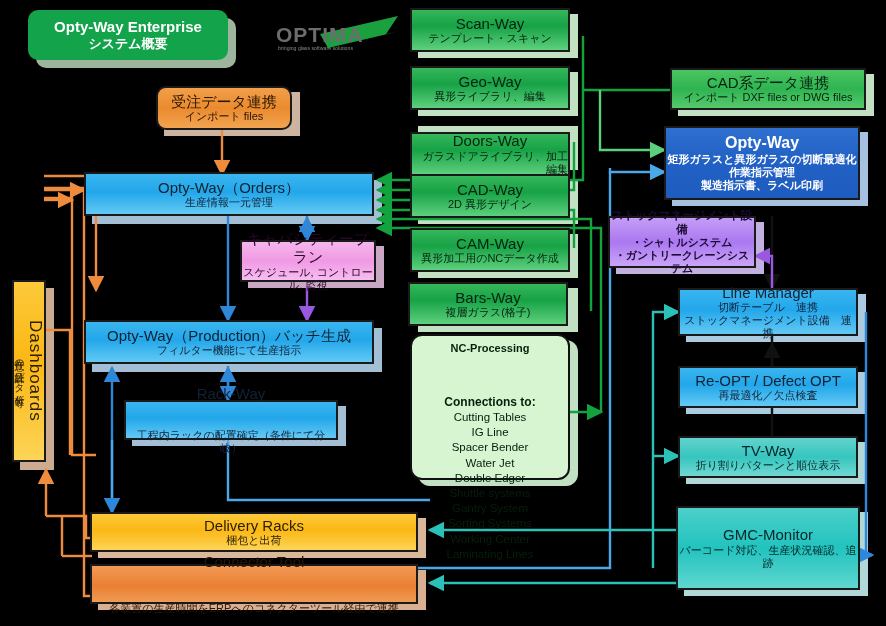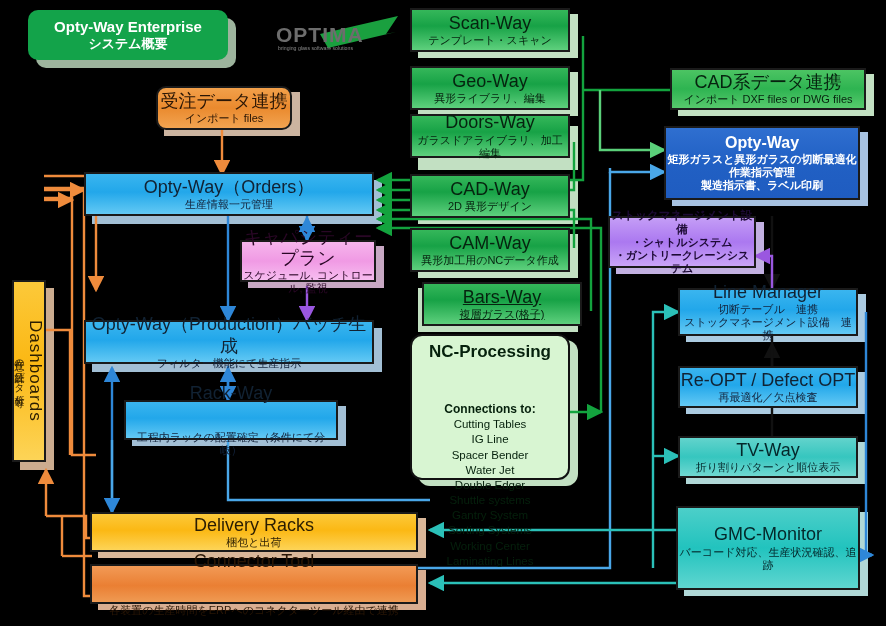--- a/index.html
+++ b/index.html
@@ -2,21 +2,21 @@
 <html><head>
 <meta charset="utf-8">
 <style>
   html,body{margin:0;padding:0;background:#000;}
   body{font-family:"Liberation Sans","DejaVu Sans",sans-serif;}
   #canvas{position:relative;width:886px;height:626px;background:#000;overflow:hidden;}
 
   .node{position:absolute;box-sizing:border-box;border:2px solid #1a1a1a;
         display:flex;flex-direction:column;align-items:center;justify-content:center;
         text-align:center;line-height:1.18;z-index:5;}
-  .node .t1{font-size:18px;}
+  .node .t1{font-size:15px;}
   .node .t2{font-size:11px;}
   .shadow{position:absolute;background:rgba(255,255,255,.55);z-index:2;}
 
   
   .blue{background:linear-gradient(180deg,#3ab5ef 0%,#22a7ea 45%,#63c9f4 100%);color:#12223a;}
   .blue .t1{color:#123;}
   .deepblue{background:linear-gradient(180deg,#2f6fd0 0%,#2160c4 50%,#1f5cc0 100%);color:#fff;}
   .green{background:linear-gradient(180deg,#35b75a 0%,#17a246 40%,#5ed07d 100%);color:#06230f;}
   .green2{background:linear-gradient(180deg,#4cc463 0%,#2eb451 50%,#57c96d 100%);color:#06230f;}
   .mint{background:#d8f5d2;color:#0a2a10;border-radius:12px;}
@@ -29,21 +29,21 @@
   .teal2{background:linear-gradient(180deg,#4ccfc9 0%,#22c3be 50%,#5fd6d0 100%);color:#04272a;}
   .title-box{border:none;border-radius:10px;background:#13a34a;color:#fff;}
   .title-box .t1{font-size:15px;font-weight:bold;}
   .title-box .t2{font-size:13px;font-weight:bold;}
 
   .vertical{writing-mode:vertical-rl;}
   .vertical .t1{font-size:17px;letter-spacing:1px;}
   .vertical .t2{font-size:10px;}
 
   .nc{justify-content:flex-start;padding-top:6px;}
-  .nc .hd{font-size:17px;font-weight:bold;color:#05200c;}
+  .nc .hd{font-size:11px;font-weight:bold;color:#05200c;}
   .nc .sub{font-size:12px;font-weight:bold;color:#05200c;margin-top:40px;}
   .nc ul{list-style:none;margin:1px 0 0;padding:0;}
   .nc li{font-size:11.5px;color:#05200c;line-height:1.32;}
 
   svg#wires{position:absolute;left:0;top:0;width:886px;height:626px;z-index:3;}
   .logo{position:absolute;z-index:6;}
 </style>
 </head>
 <body>
 
@@ -211,39 +211,39 @@
     <span class="t2">テンプレート・スキャン</span>
   </div>
 
   <div class="shadow" style="left:418px;top:72px;width:160px;height:44px;background:rgba(215,248,215,.9);"></div>
   <div class="node green" style="left:410px;top:66px;width:160px;height:44px;">
     <span class="t1">Geo-Way</span>
     <span class="t2">異形ライブラリ、編集</span>
   </div>
 
   <div class="shadow" style="left:418px;top:126px;width:160px;height:44px;background:rgba(215,248,215,.9);"></div>
-  <div class="node green" style="left:410px;top:114px;width:160px;height:44px;">
+  <div class="node green" style="left:410px;top:132px;width:160px;height:44px;text-align:right;">
     <span class="t1">Doors-Way</span>
     <span class="t2">ガラスドアライブラリ、加工編集</span>
   </div>
 
   <div class="shadow" style="left:418px;top:180px;width:160px;height:44px;background:rgba(215,248,215,.9);"></div>
   <div class="node green" style="left:410px;top:174px;width:160px;height:44px;">
     <span class="t1">CAD-Way</span>
     <span class="t2">2D 異形デザイン</span>
   </div>
 
   <div class="shadow" style="left:418px;top:234px;width:160px;height:44px;background:rgba(215,248,215,.9);"></div>
   <div class="node green" style="left:410px;top:228px;width:160px;height:44px;">
     <span class="t1">CAM-Way</span>
     <span class="t2">異形加工用のNCデータ作成</span>
   </div>
 
   <div class="shadow" style="left:418px;top:288px;width:160px;height:44px;background:rgba(215,248,215,.9);"></div>
-  <div class="node green" style="left:422px;top:282px;width:160px;height:44px;text-decoration:underline;">
+  <div class="node green" style="left:408px;top:282px;width:160px;height:44px;">
     <span class="t1">Bars-Way</span>
     <span class="t2">複層ガラス(格子)</span>
   </div>
 
   <div class="shadow" style="left:418px;top:340px;width:160px;height:146px;background:rgba(215,248,215,.9);border-radius:12px;"></div>
   <div class="node mint nc" style="left:410px;top:334px;width:160px;height:146px;border:2px solid #111;">
     <span class="hd">NC-Processing</span>
     <span class="sub">Connections to:</span>
     <ul>
       <li>Cutting Tables</li>

